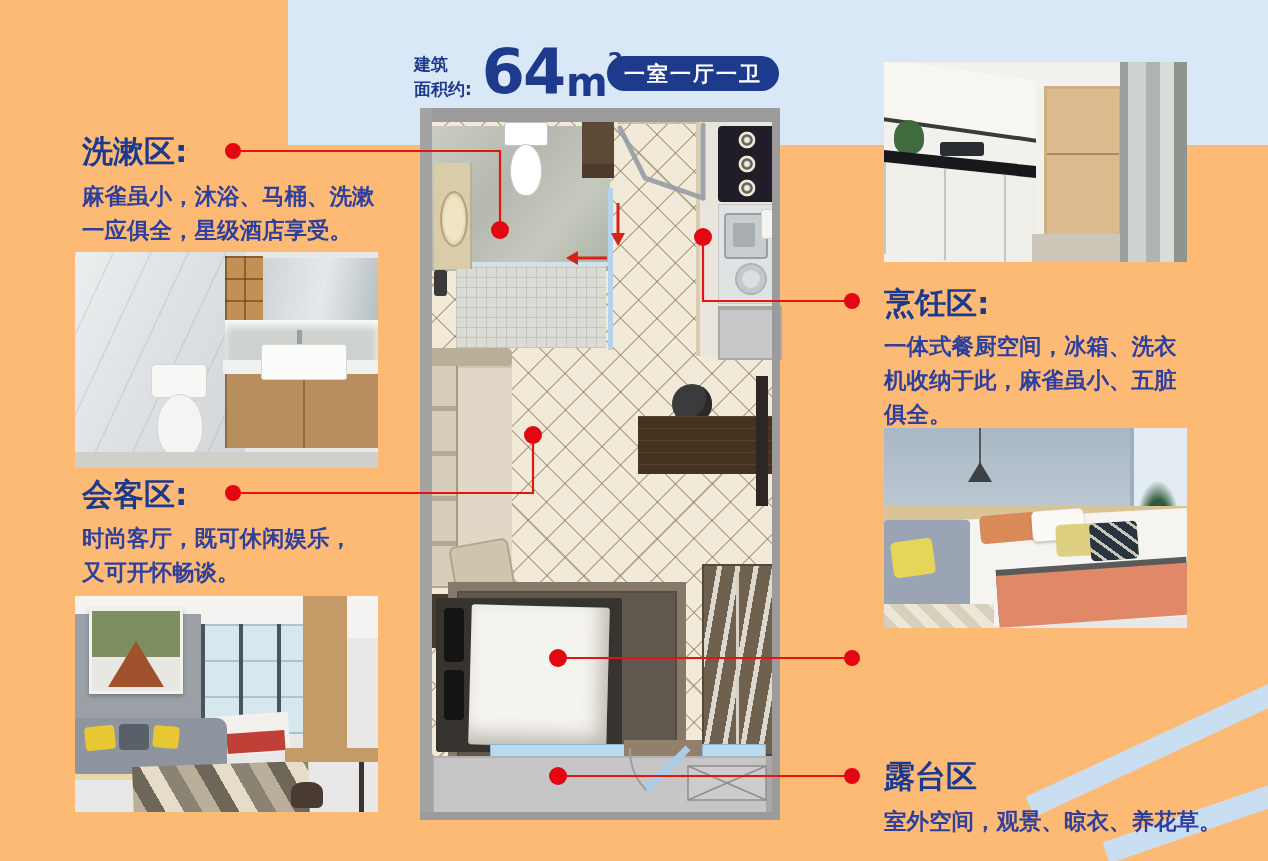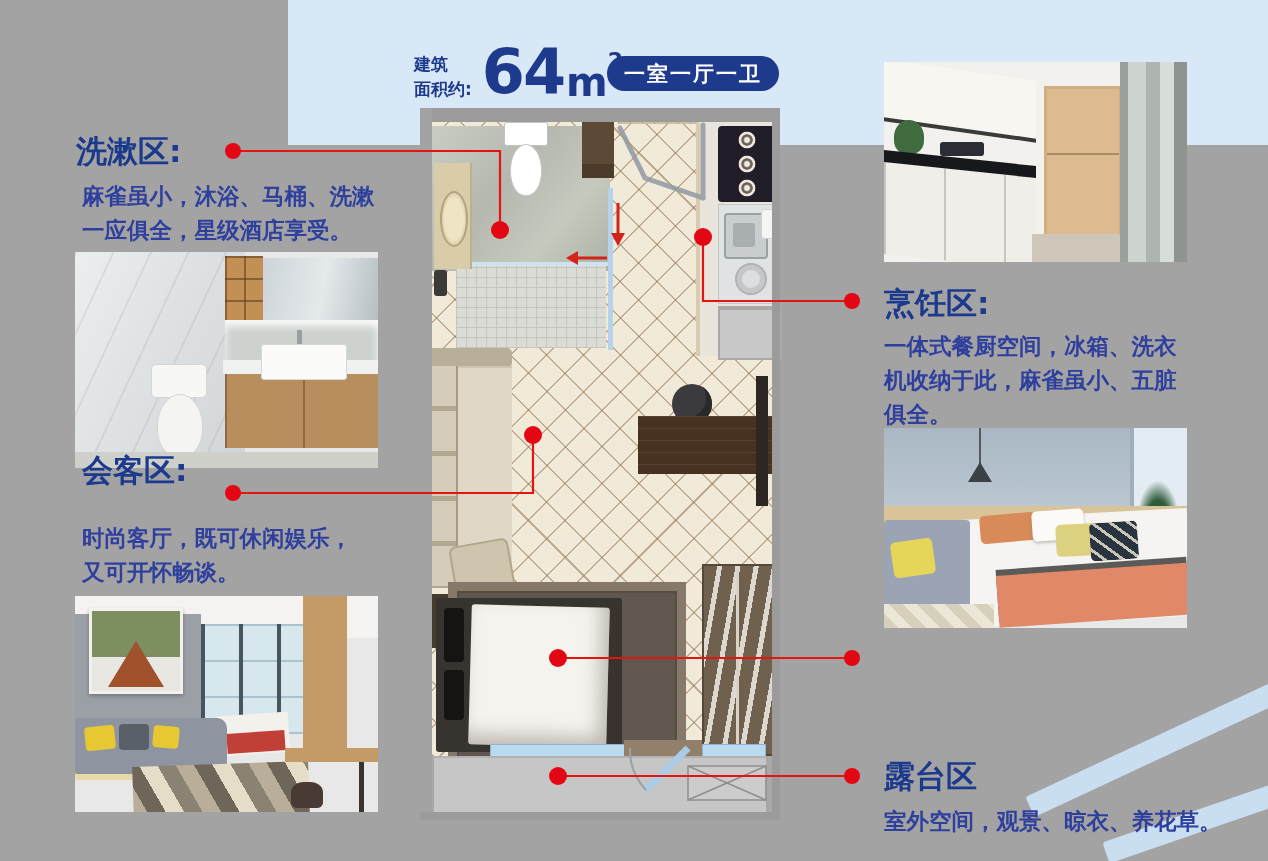--- a/index.html
+++ b/index.html
@@ -1,37 +1,37 @@
 <!DOCTYPE html>
 <html><head>
 <meta charset="utf-8">
 <style>
   html,body{margin:0;padding:0;}
   body{font-family:"DejaVu Sans","Liberation Sans",sans-serif;}
-  .stage{position:relative;width:1268px;height:861px;background:#a3a3a3;overflow:hidden;}
+  .stage{position:relative;width:1268px;height:861px;background:#fdba74;overflow:hidden;}
   .abs{position:absolute;}
 
   
   .blue-panel{left:288px;top:0;width:980px;height:145px;background:#d9e8f6;}
 
   
   .hdr{left:414px;top:44px;display:flex;align-items:flex-start;z-index:3;color:#1e3a8c;}
   .hdr-prefix{font-size:17px;font-weight:700;line-height:1.45;padding-top:8px;}
   .hdr-val{font-size:62px;font-weight:800;line-height:.9;letter-spacing:-2px;margin-left:10px;}
   .hdr-unit{font-size:40px;font-weight:700;line-height:1;margin-left:2px;padding-top:18px;}
   .hdr-sup{font-size:22px;font-weight:800;line-height:1;padding-top:6px;}
   .badge{left:607px;top:56px;width:172px;height:35px;background:#1e3a8c;border-radius:18px;
          display:flex;align-items:center;justify-content:center;color:#fff;font-size:21px;
          font-weight:700;letter-spacing:2px;z-index:3;}
 
   
   .co-title{font-size:31px;font-weight:800;color:#1c3a8d;z-index:3;}
   .co-desc{font-size:22.5px;font-weight:600;color:#2e3f9d;line-height:1.5;z-index:3;}
-  .t-wash{left:76px;top:131px;}   .d-wash{left:82px;top:180px;width:314px;}
-  .t-liv{left:82px;top:450px;text-align:center;}    .d-liv{left:82px;top:522px;width:292px;}
+  .t-wash{left:82px;top:131px;}   .d-wash{left:82px;top:180px;width:314px;}
+  .t-liv{left:82px;top:474px;text-align:center;}    .d-liv{left:82px;top:522px;width:292px;}
   .t-cook{left:884px;top:283px;}  .d-cook{left:884px;top:330px;width:314px;}
   .t-sleep{left:884px;top:636px;} .d-sleep{left:884px;top:684px;width:322px;}
   .t-terr{left:884px;top:756px;}  .d-terr{left:884px;top:805px;width:400px;}
 
   
   .stripes{left:930px;top:640px;width:338px;height:221px;overflow:hidden;z-index:0;}
   .stripe{position:absolute;height:22px;background:#cadef2;border-radius:3px;transform-origin:0 50%;}
   .stripe-a{left:100px;top:156px;width:300px;transform:rotate(-25deg);}
   .stripe-b{left:176px;top:202px;width:220px;transform:rotate(-19deg);}
 

